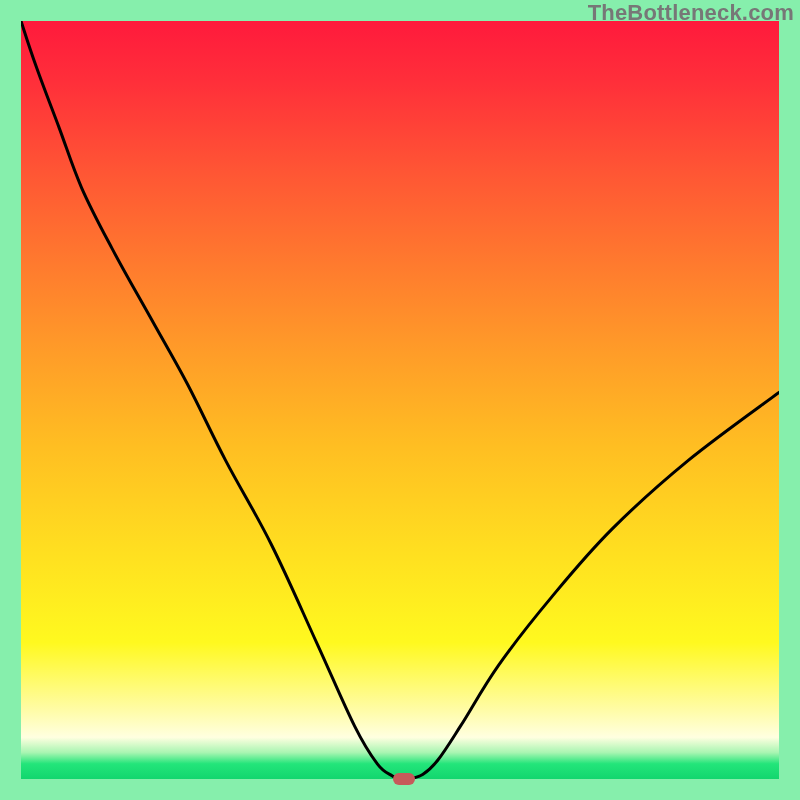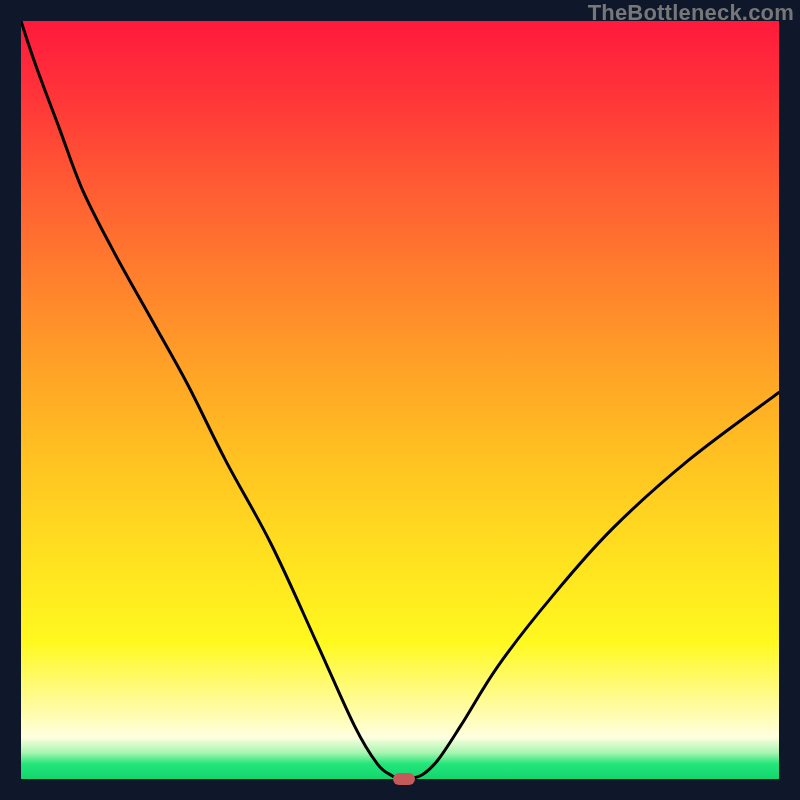--- a/index.html
+++ b/index.html
@@ -7,21 +7,21 @@
     padding: 0;
     width: 800px;
     height: 800px;
     background: #000;
     overflow: hidden;
   }
   .frame {
     position: relative;
     width: 800px;
     height: 800px;
-    background: #0f172a;
+    background: #86efac;
   }
   .plot {
     position: absolute;
     left: 21px;
     top: 21px;
     width: 758px;
     height: 758px;
     background: linear-gradient(to bottom,
       #ff1a3c 0%,
       #ff2f3a 8%,

